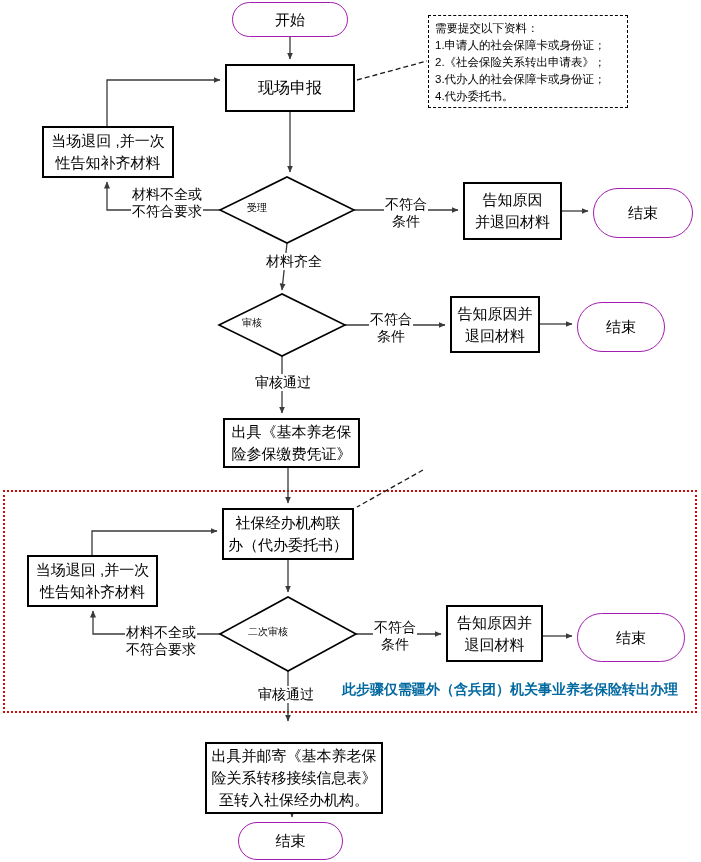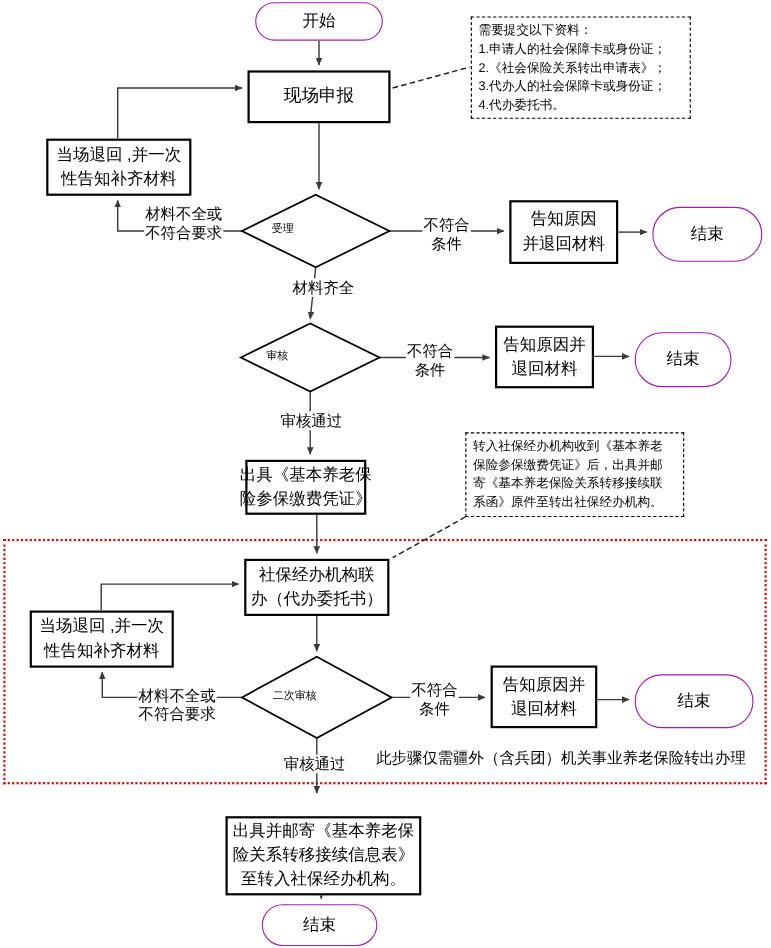--- a/index.html
+++ b/index.html
@@ -96,26 +96,22 @@
   <div class="node box" style="left:463px;top:182px;width:99px;height:58px;">告知原因
 并退回材料</div>
 
   <div class="node term" style="left:593px;top:188px;width:100px;height:50px;">结束</div>
 
   <div class="node box" style="left:450px;top:296px;width:90px;height:57px;">告知原因并
 退回材料</div>
 
   <div class="node term" style="left:577px;top:302px;width:88px;height:50px;">结束</div>
 
-  <div class="node note" style="left:423px;top:393px;width:199px;height:77px;">转入社保经办机构收到《基本养老
-保险参保缴费凭证》后，出具并邮
-寄《基本养老保险关系转移接续联
-系函》原件至转出社保经办机构。</div>
 
-  <div class="node box" style="left:223px;top:418px;width:110px;height:50px;">出具《基本养老保
+  <div class="node box" style="left:223px;top:418px;width:137px;height:50px;">出具《基本养老保
 险参保缴费凭证》</div>
 
   <div class="node box" style="left:222px;top:508px;width:132px;height:52px;">社保经办机构联
 办（代办委托书）</div>
 
   <div class="node box" style="left:27px;top:555px;width:131px;height:52px;">当场退回 ,并一次
 性告知补齐材料</div>
 
   <div class="node box" style="left:446px;top:605px;width:97px;height:57px;">告知原因并
 退回材料</div>
@@ -139,15 +135,15 @@
   <div class="lbl" style="left:265px;top:253px;">材料齐全</div>
   <div class="lbl" style="left:369px;top:311px;">不符合
 条件</div>
   <div class="lbl" style="left:254px;top:374px;">审核通过</div>
   <div class="lbl" style="left:125px;top:624px;">材料不全或
 不符合要求</div>
   <div class="lbl" style="left:373px;top:619px;">不符合
 条件</div>
   <div class="lbl" style="left:257px;top:686px;">审核通过</div>
 
-  <div class="red-note" style="color: #000000;">此步骤仅需疆外（含兵团）机关事业养老保险转出办理</div>
+  <div class="red-note" style="color: #0369a1; font-weight: bold;">此步骤仅需疆外（含兵团）机关事业养老保险转出办理</div>
 
 </div>
 
 </body></html>

